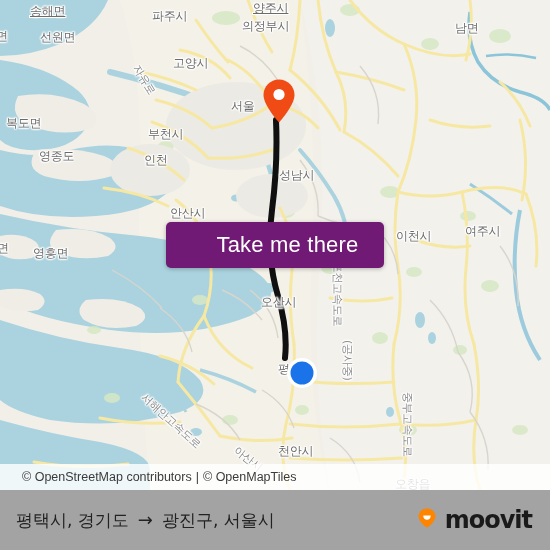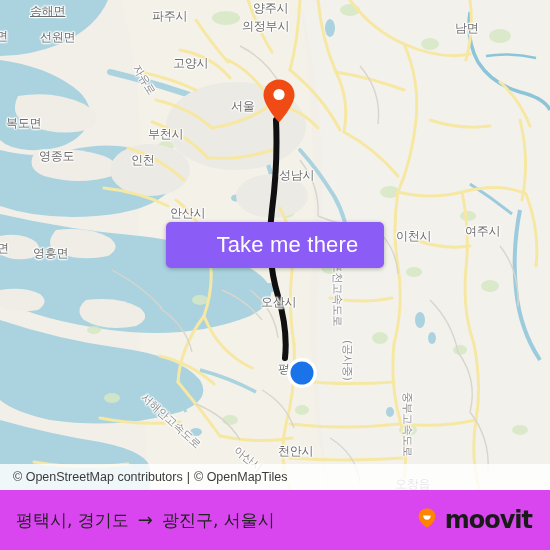--- a/index.html
+++ b/index.html
@@ -47,29 +47,29 @@
     cursor:pointer;
     padding:0;
   }
 
   
   .attrib{
     position:absolute;left:0;top:464px;height:26px;width:550px;
     display:flex;align-items:center;
     background:rgba(255,255,255,0.82);
     font-size:12.5px;color:#3b3b3b;
-    padding-left:13px;box-sizing:border-box;
+    padding-left:22px;box-sizing:border-box;
     font-family:"Liberation Sans","DejaVu Sans",sans-serif;
   }
   .attrib .sep{margin:0 4px;}
 
   
   .footer{
     position:absolute;left:0;top:490px;width:550px;height:60px;
-    background:#d946ef;
+    background:#a3a3a3;
     display:flex;align-items:center;justify-content:space-between;
     box-sizing:border-box;padding:0 18px 0 16px;
   }
   .route-text{
     display:flex;align-items:center;
     font-size:17px;color:#222;
     font-family:"DejaVu Sans","Liberation Sans",sans-serif;
     white-space:nowrap;
   }
   .route-text .arrow{
@@ -227,30 +227,30 @@
       </g>
 
       <path d="M285 358 Q288 330 278 296 Q266 256 272 210 Q278 164 276 120" stroke="#101010" stroke-width="6" fill="none" stroke-linecap="round"></path>
     </svg>
 
     <div id="labels-layer">
         <div class="map-label" style="left: 30px; top: 3px; transform-origin: left top; text-decoration: underline;">송해면</div>
         <div class="map-label" style="left: -4px; top: 28px; transform-origin: left top;">면</div>
         <div class="map-label" style="left: 40px; top: 29px; transform-origin: left top;">선원면</div>
         <div class="map-label" style="left: 152px; top: 8px; transform-origin: left top;">파주시</div>
-        <div class="map-label" style="left: 253px; top: 0px; transform-origin: left top;">양주시</div>
+        <div class="map-label" style="left: 253px; top: 0px; transform-origin: left top; text-decoration: underline;">양주시</div>
         <div class="map-label" style="left: 242px; top: 18px; transform-origin: left top;">의정부시</div>
         <div class="map-label" style="left: 455px; top: 20px; transform-origin: left top;">남면</div>
         <div class="map-label" style="left: 173px; top: 55px; transform-origin: left top;">고양시</div>
         <div class="map-label road" style="left: 142px; top: 62px; transform: rotate(58deg); transform-origin: left top;">자유로</div>
         <div class="map-label" style="left: 231px; top: 98px; transform-origin: left top;">서울</div>
         <div class="map-label" style="left: 6px; top: 115px; transform-origin: left top;">복도면</div>
         <div class="map-label" style="left: 148px; top: 126px; transform-origin: left top;">부천시</div>
         <div class="map-label" style="left: 39px; top: 148px; transform-origin: left top;">영종도</div>
-        <div class="map-label" style="left: 131px; top: 152px; transform-origin: left top;">인천</div>
+        <div class="map-label" style="left: 144px; top: 152px; transform-origin: left top;">인천</div>
         <div class="map-label" style="left: 279px; top: 167px; transform-origin: left top;">성남시</div>
         <div class="map-label" style="left: 170px; top: 205px; transform-origin: left top;">안산시</div>
         <div class="map-label" style="left: 33px; top: 238px; transform-origin: left top; margin-top: 7px;">영흥면</div>
         <div class="map-label" style="left: -3px; top: 240px; transform-origin: left top;">면</div>
         <div class="map-label" style="left: 396px; top: 228px; transform-origin: left top;">이천시</div>
         <div class="map-label" style="left: 465px; top: 223px; transform-origin: left top;">여주시</div>
         <div class="map-label road" style="left: 345px; top: 240px; transform: rotate(90deg); transform-origin: left top;">세종포천고속도로</div>
         <div class="map-label road" style="left: 355px; top: 340px; transform: rotate(90deg); transform-origin: left top;">(공사중)</div>
         <div class="map-label" style="left: 261px; top: 294px; transform-origin: left top;">오산시</div>
         <div class="map-label" style="left: 278px; top: 361px; transform-origin: left top;">평</div>
@@ -268,21 +268,21 @@
       </svg>
     </div>
 
     <div class="dot-marker" id="origin-dot" style="left: 285px; top: 356px;">
       <svg viewBox="0 0 34 34" width="34" height="34">
         <circle cx="17" cy="17" r="15" fill="#ffffff"></circle>
         <circle cx="17" cy="17" r="11.5" fill="#1a73e8"></circle>
       </svg>
     </div>
 
-    <button class="cta" style="background: #8b5cf6; color: rgb(255, 255, 255); padding-left: 25px;">
+    <button class="cta" style="background: #701a75; color: rgb(255, 255, 255); padding-left: 25px;">
       <span>Take me there</span>
     </button>
 
     <div class="attrib">
       <span>© OpenStreetMap contributors</span>
       <span class="sep">|</span>
       <span>© OpenMapTiles</span>
     </div>
   </div>
 

